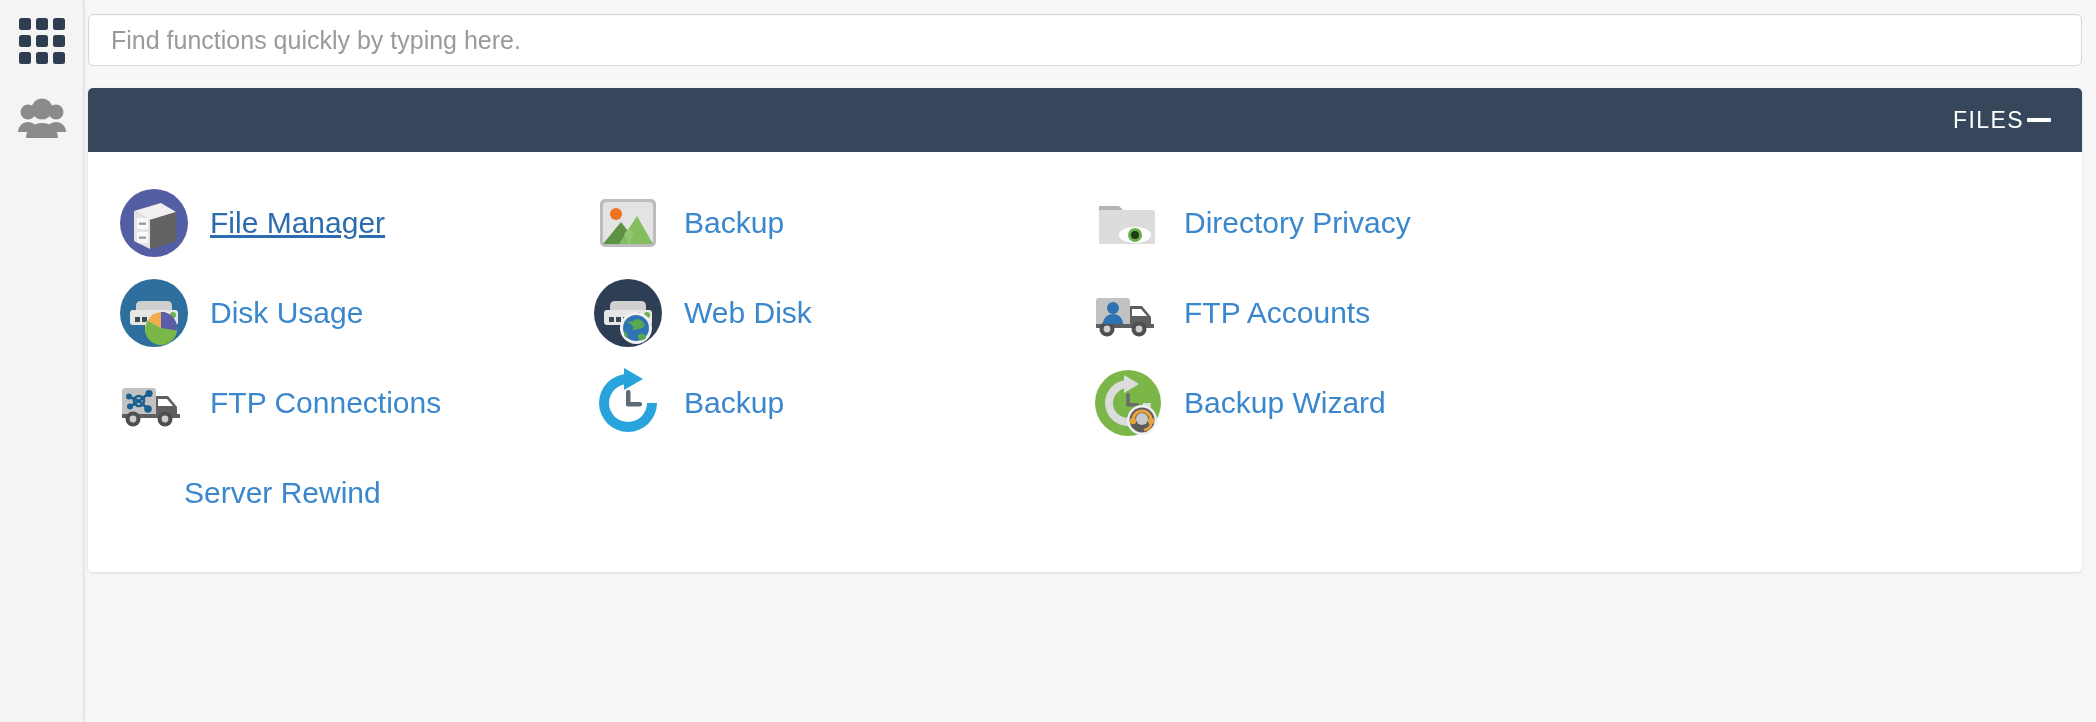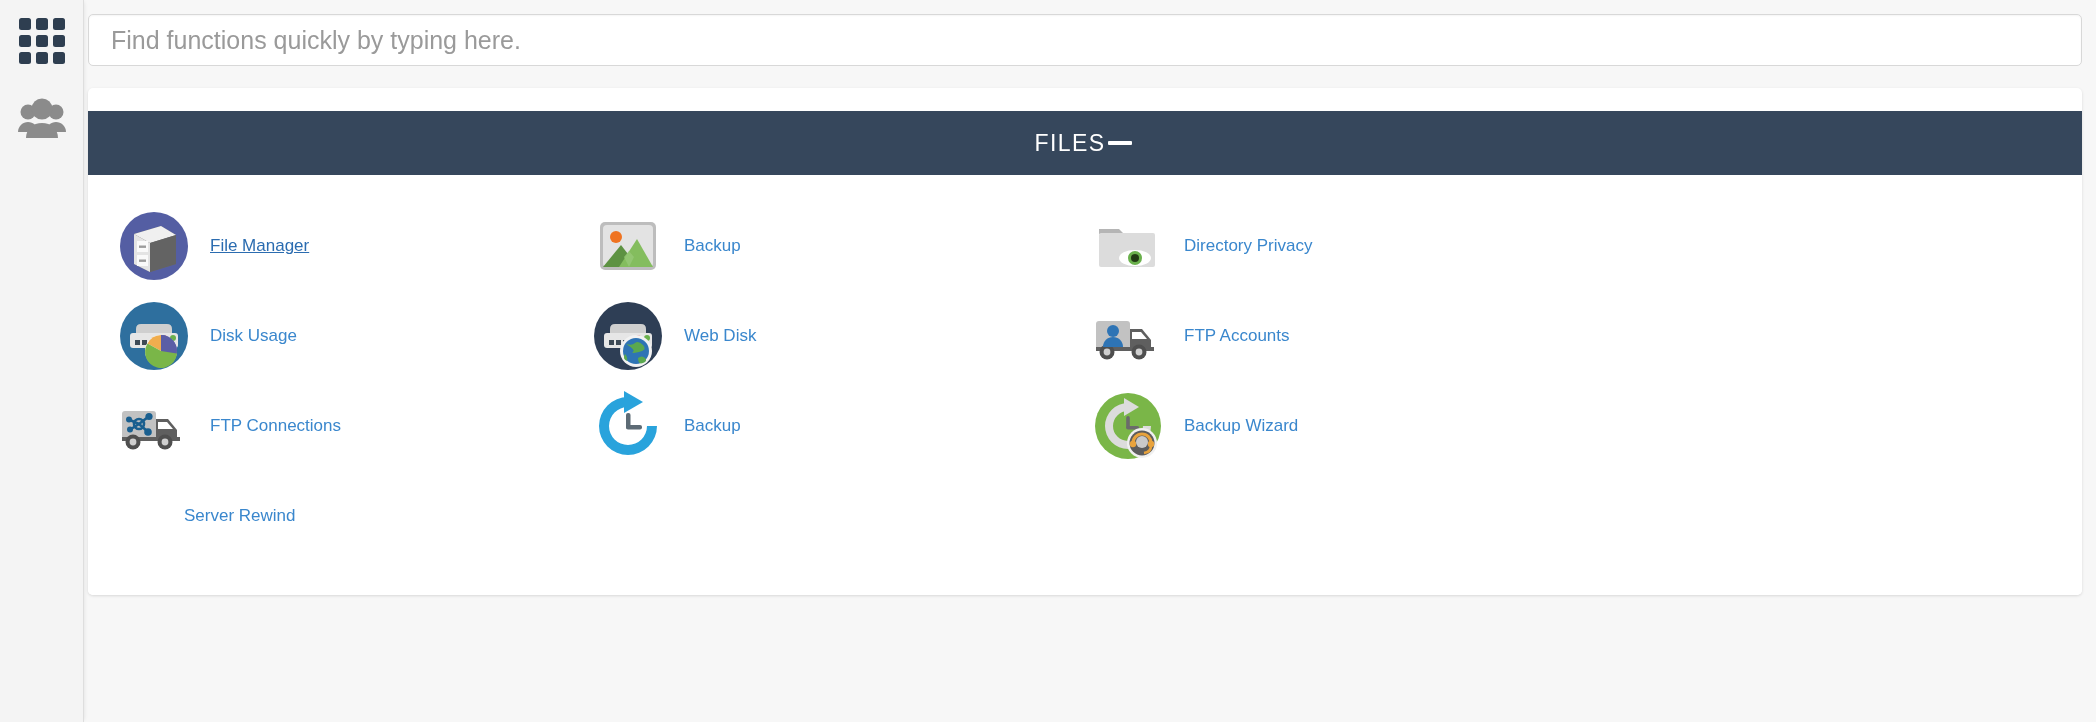--- a/index.html
+++ b/index.html
@@ -98,24 +98,23 @@
     border-radius: 5px;
     box-shadow: 0 1px 3px rgba(0,0,0,0.13);
     overflow: hidden;
   }
   .panel-header {
     height: 64px;
     background: #36475c;
     color: #ffffff;
     display: flex;
     align-items: center;
-    justify-content: center;
+    justify-content: flex-end;
     padding: 0 28px 0 28px;
     cursor: pointer;
-    margin-top: 23px;
   }
   .panel-title {
     font-size: 23px;
     letter-spacing: 1.4px;
     font-weight: 400;
     color: #ffffff;
   }
   .collapse-btn {
     width: 30px;
     height: 30px;
@@ -158,21 +157,21 @@
   .icon-slot {
     width: 80px;
     height: 80px;
     display: flex;
     align-items: center;
     justify-content: center;
     flex: 0 0 80px;
   }
 
   .item-label {
-    font-size: 17px;
+    font-size: 30px;
     color: #3a87cd;
     margin-left: 16px;
     white-space: nowrap;
     cursor: pointer;
     text-decoration: none;
   }
   .item-label.hovered {
     text-decoration: underline;
     color: #2b6cb0;
   }

